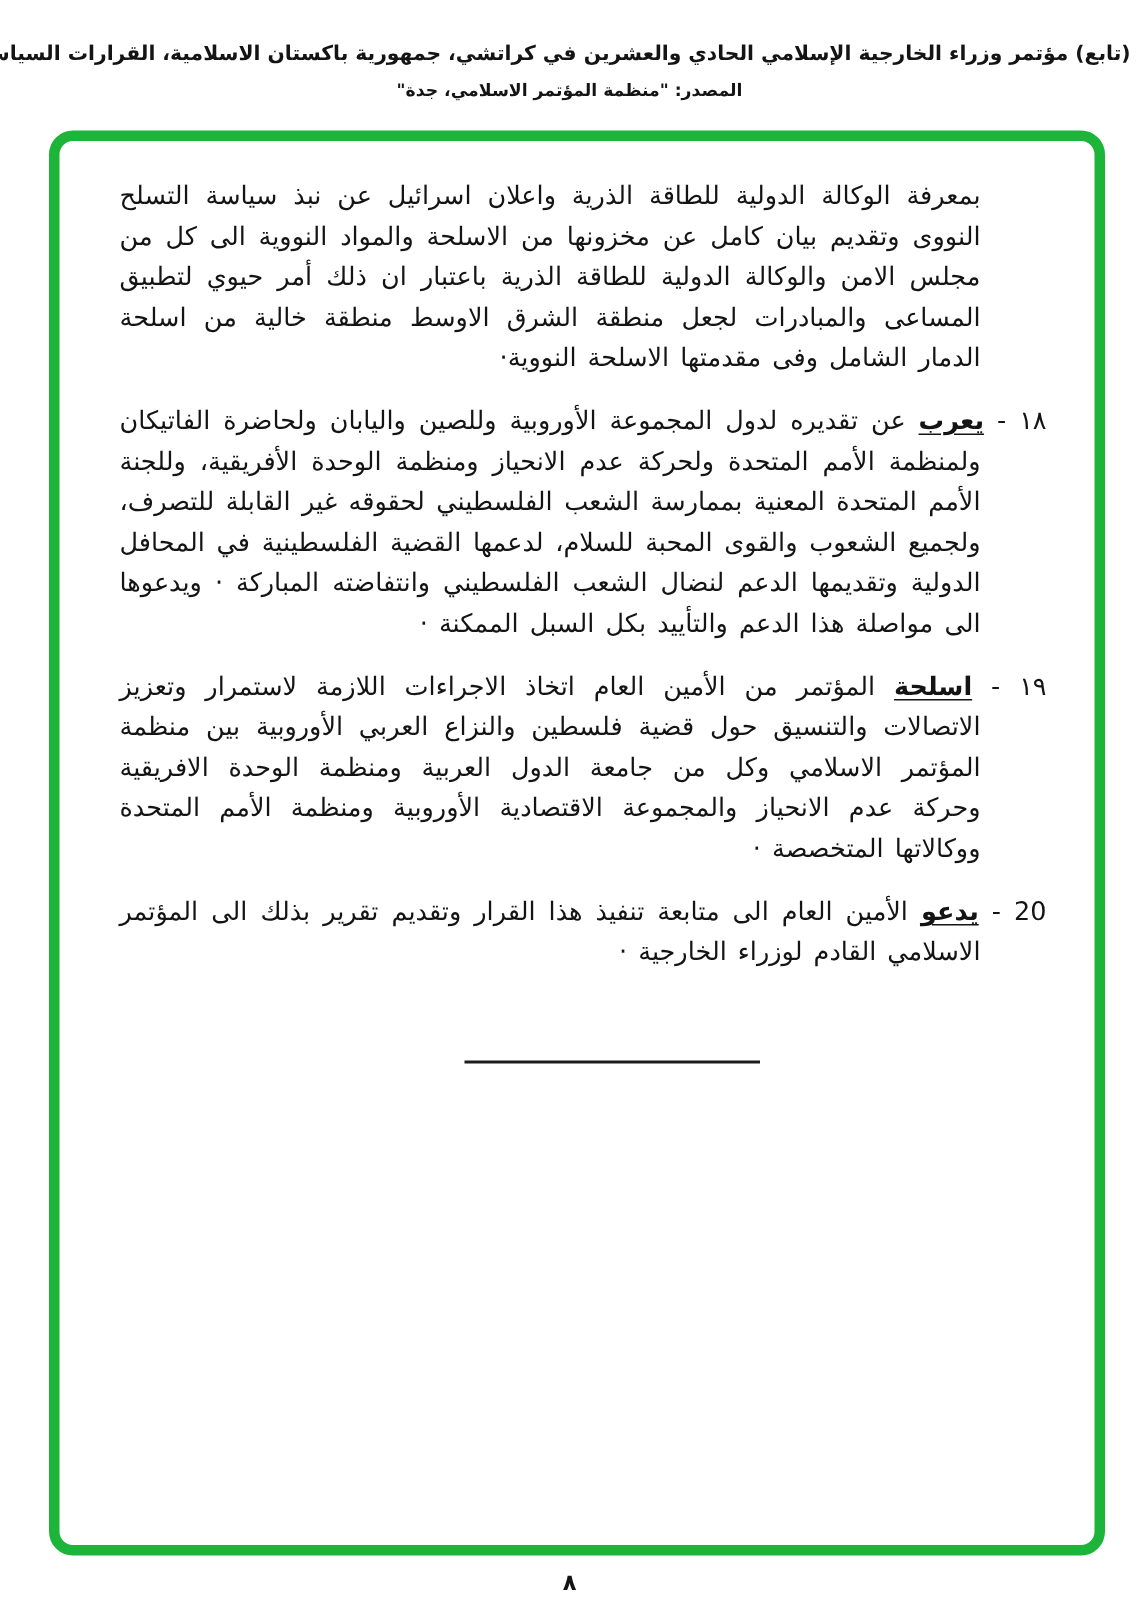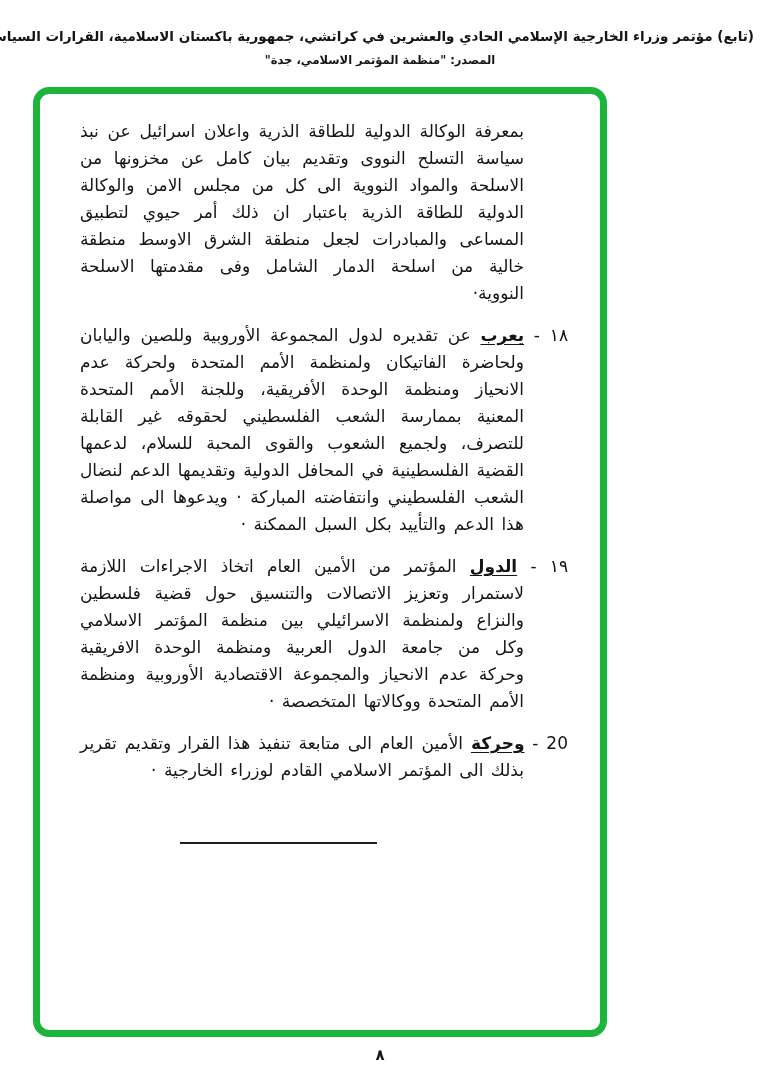--- a/index.html
+++ b/index.html
@@ -34,21 +34,21 @@
   .header-line2 {
     font-size: 11.5px;
     font-weight: bold;
     line-height: 20px;
     margin-top: 2px;
   }
   .frame {
     position: absolute;
     top: 87px;
     left: 33px;
-    width: 574px;
+    width: 704px;
     height: 950px;
     box-sizing: border-box;
     border: 7px solid #1db539;
     border-radius: 16px;
     background: #ffffff;
     padding: 24px 32px 0 40px;
     overflow: hidden;
   }
   .para {
     direction: rtl;
@@ -98,20 +98,20 @@
   <div class="header-line1">(تابع) مؤتمر وزراء الخارجية الإسلامي الحادي والعشرين في كراتشي، جمهورية باكستان الاسلامية، القرارات السياسية، القرار الرقم ٢١/١-س</div>
   <div class="header-line2">المصدر: "منظمة المؤتمر الاسلامي، جدة"</div>
 </div>
 
 <div class="frame" style="border-color: rgb(29, 181, 57);">
 
   <p class="para cont"><span>بمعرفة الوكالة الدولية للطاقة الذرية واعلان اسرائيل عن نبذ سياسة التسلح النووى وتقديم بيان كامل عن مخزونها من الاسلحة والمواد النووية الى كل من مجلس الامن والوكالة الدولية للطاقة الذرية باعتبار ان ذلك أمر حيوي لتطبيق المساعى والمبادرات لجعل منطقة الشرق الاوسط منطقة خالية من اسلحة الدمار الشامل وفى مقدمتها الاسلحة النووية·</span></p>
 
   <p class="para item"><span class="num">١٨ -</span> <span class="lead">يعرب</span> <span>عن تقديره لدول المجموعة الأوروبية وللصين واليابان ولحاضرة الفاتيكان ولمنظمة الأمم المتحدة ولحركة عدم الانحياز ومنظمة الوحدة الأفريقية، وللجنة الأمم المتحدة المعنية بممارسة الشعب الفلسطيني لحقوقه غير القابلة للتصرف، ولجميع الشعوب والقوى المحبة للسلام، لدعمها القضية الفلسطينية في المحافل الدولية وتقديمها الدعم لنضال الشعب الفلسطيني وانتفاضته المباركة · ويدعوها الى مواصلة هذا الدعم والتأييد بكل السبل الممكنة ·</span></p>
 
-  <p class="para item"><span class="num">١٩ -</span> <span class="lead">الدول</span> <span>المؤتمر من الأمين العام اتخاذ الاجراءات اللازمة لاستمرار وتعزيز الاتصالات والتنسيق حول قضية فلسطين والنزاع ولمنظمة الاسرائيلي بين منظمة المؤتمر الاسلامي وكل من جامعة الدول العربية ومنظمة الوحدة الافريقية وحركة عدم الانحياز والمجموعة الاقتصادية الأوروبية ومنظمة الأمم المتحدة ووكالاتها المتخصصة ·</span></p>
+  <p class="para item"><span class="num">١٩ -</span> <span class="lead">اسلحة</span> <span>المؤتمر من الأمين العام اتخاذ الاجراءات اللازمة لاستمرار وتعزيز الاتصالات والتنسيق حول قضية فلسطين والنزاع العربي الأوروبية بين منظمة المؤتمر الاسلامي وكل من جامعة الدول العربية ومنظمة الوحدة الافريقية وحركة عدم الانحياز والمجموعة الاقتصادية الأوروبية ومنظمة الأمم المتحدة ووكالاتها المتخصصة ·</span></p>
 
-  <p class="para item"><span class="num">20 -</span> <span class="lead">وحركة</span> <span>الأمين العام الى متابعة تنفيذ هذا القرار وتقديم تقرير بذلك الى المؤتمر الاسلامي القادم لوزراء الخارجية ·</span></p>
+  <p class="para item"><span class="num">20 -</span> <span class="lead">يدعو</span> <span>الأمين العام الى متابعة تنفيذ هذا القرار وتقديم تقرير بذلك الى المؤتمر الاسلامي القادم لوزراء الخارجية ·</span></p>
 
   <div class="rule"></div>
 </div>
 
 <div class="page-number">٨</div>
 
 </body></html>

